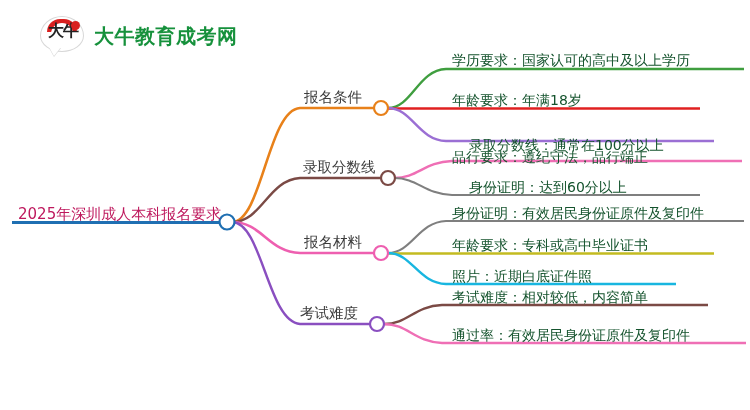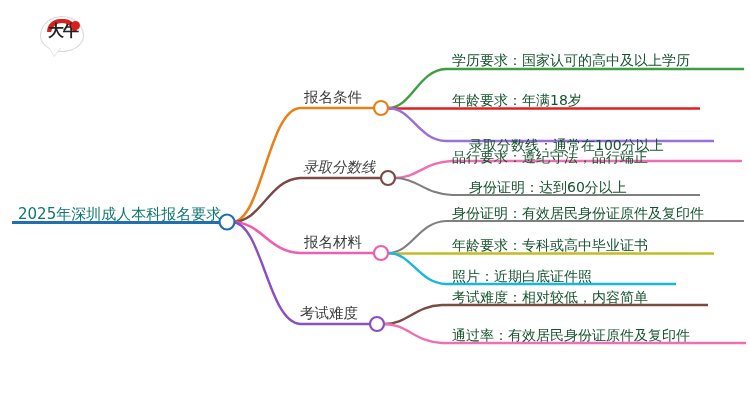--- a/index.html
+++ b/index.html
@@ -125,21 +125,21 @@
   }
   .map-label {
     position: absolute;
     white-space: nowrap;
     font-size: 14.5px;
     color: #3c3c3c;
     line-height: 1;
   }
   #root-label {
     font-size: 15px;
-    color: #0f766e;
+    color: #be185d;
   }
   .branch-label {
     font-size: 14.5px;
     color: #3c3c3c;
   }
   .leaf-label {
     font-size: 14px;
     color: #14532d;
   }
 </style>
@@ -148,20 +148,21 @@
 
 <div id="logo-area">
   <div id="logo-mark">
     <div id="logo-bubble"></div>
     <div id="logo-bubble-tail"></div>
     <div id="logo-arc"></div>
     <div id="logo-dot"></div>
     <div id="logo-cn">大牛</div>
   </div>
   <div id="logo-text">
+    <div id="logo-title">大牛教育成考网</div>
   </div>
 </div>
 
 <svg id="map-svg" viewBox="0 0 750 410">
 
   <line x1="12" y1="222.5" x2="222" y2="222.5" stroke="#1f6fb2" stroke-width="3.2"></line>
 
   <path d="M232 222 C 262 222, 268 110, 300 108 L 374 108" fill="none" stroke="#e8811a" stroke-width="2.6"></path>
   <path d="M232 222 C 262 222, 268 180, 300 178 L 382 178" fill="none" stroke="#7b4a45" stroke-width="2.4"></path>
   <path d="M232 222 C 262 222, 268 252, 300 253 L 375 253" fill="none" stroke="#ee5fb0" stroke-width="2.6"></path>
@@ -184,21 +185,21 @@
   <circle cx="227" cy="222" r="7.5" fill="#ffffff" stroke="#1f6fb2" stroke-width="2.2"></circle>
   <circle cx="381" cy="108" r="7" fill="#ffffff" stroke="#e8811a" stroke-width="2.2"></circle>
   <circle cx="388" cy="178" r="7" fill="#ffffff" stroke="#7b4a45" stroke-width="2.2"></circle>
   <circle cx="381" cy="253" r="7" fill="#ffffff" stroke="#ee5fb0" stroke-width="2.2"></circle>
   <circle cx="377" cy="324" r="7" fill="#ffffff" stroke="#8a4fc0" stroke-width="2.2"></circle>
 </svg>
 
 <div class="map-label" id="root-label" style="left:18px; top:207px;">2025年深圳成人本科报名要求</div>
 
 <div class="map-label branch-label" style="left:304px; top:90px;">报名条件</div>
-<div class="map-label branch-label" style="left:303px; top:160px;font-style:italic;">录取分数线</div>
+<div class="map-label branch-label" style="left:303px; top:160px;">录取分数线</div>
 <div class="map-label branch-label" style="left:304px; top:235px;">报名材料</div>
 <div class="map-label branch-label" style="left:300px; top:306px;">考试难度</div>
 
 <div class="map-label leaf-label" style="left:452px; top:53px;">学历要求：国家认可的高中及以上学历</div>
 <div class="map-label leaf-label" style="left:452px; top:93px;">年龄要求：年满18岁</div>
 <div class="map-label leaf-label" style="left:452px; top:125px;margin-top:25px;">品行要求：遵纪守法，品行端正</div>
 
 <div class="map-label leaf-label" style="left:469px; top:138px;">录取分数线：通常在100分以上</div>
 <div class="map-label leaf-label" style="left:469px; top:180px;">身份证明：达到60分以上</div>
 

